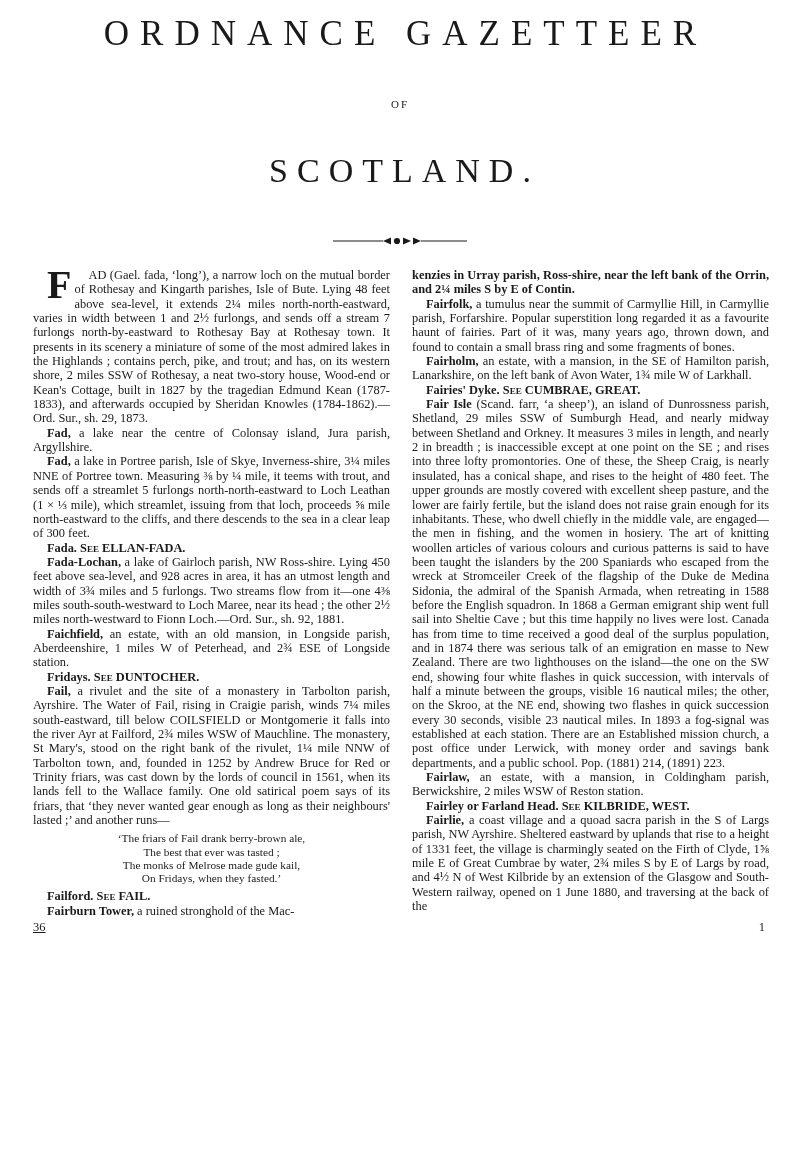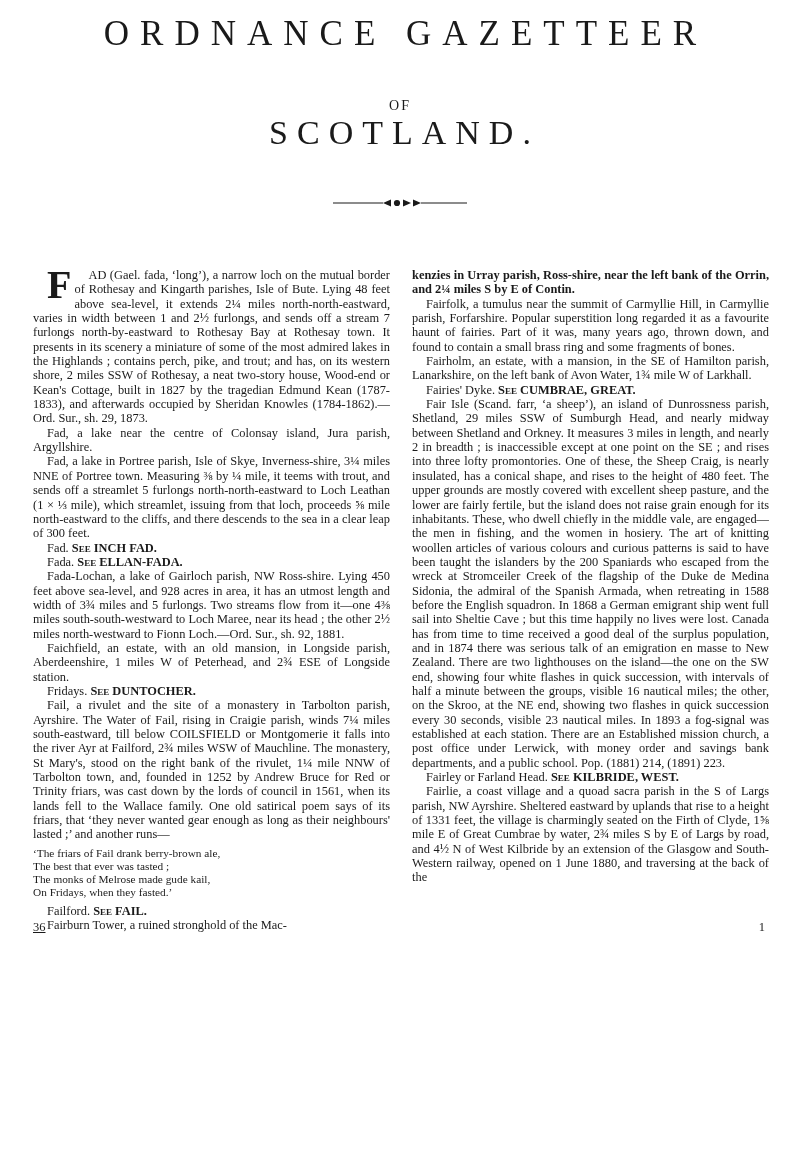--- a/index.html
+++ b/index.html
@@ -30,27 +30,28 @@
   .title-main {
     font-family: "Liberation Serif", serif;
     font-size: 35px;
     letter-spacing: 11px;
     font-weight: 400;
     margin: 0;
     padding-left: 11px;
     white-space: nowrap;
   }
   .title-of {
-    font-size: 14px;
+    font-size: 11px;
     letter-spacing: 2px;
     margin-top: 44px;
   }
   .title-country {
     font-size: 34px;
     letter-spacing: 9px;
+    margin-top: 42px;
     padding-left: 9px;
   }
   .rule-orn {
     margin-top: 44px;
     height: 14px;
     display: flex;
     align-items: center;
     justify-content: center;
   }
   .rule-orn svg { display:block; }
@@ -70,21 +71,21 @@
     line-height: 14.35px;
     text-align: justify;
     text-justify: inter-word;
     hyphens: manual;
   }
   .col p {
     margin: 0;
     text-indent: 14px;
   }
   .col p.noindent { text-indent: 0; font-weight: bold; }
-  .hw { font-weight: normal; }
+  .hw { font-weight: bold; }
   .scbig {
     font-variant: small-caps;
     font-weight: bold;
   }
 
   
   .dropcap-para {
     text-indent: 0;
     position: relative;
   }
@@ -94,21 +95,21 @@
     line-height: 31px;
     font-weight: bold;
     padding-right: 3px;
     margin-top: 1px;
     font-family: "Liberation Serif", serif;
   }
 
   
   .verse {
     margin: 5px 0 4px 0;
-    text-align: left;
+    text-align: center;
     font-size: 11.3px;
     line-height: 13.2px;
     text-indent: 0;
   }
   .verse div { text-indent: 0; }
 
   
   .folio-left {
     position: absolute;
     left: 33px;
@@ -146,21 +147,20 @@
 
   <div class="columns">
 
     <div class="col">
       <p class="dropcap-para"><span class="dropcap">F</span><span>AD (Gael. fada, ‘long’), a narrow loch on the mutual border of Rothesay and Kingarth parishes, Isle of Bute. Lying 48 feet above sea-level, it extends 2¼ miles north-north-eastward, varies in width between 1 and 2½ furlongs, and sends off a stream 7 furlongs north-by-eastward to Rothesay Bay at Rothesay town. It presents in its scenery a miniature of some of the most admired lakes in the Highlands ; contains perch, pike, and trout; and has, on its western shore, 2 miles SSW of Rothesay, a neat two-story house, Wood-end or Kean's Cottage, built in 1827 by the tragedian Edmund Kean (1787-1833), and afterwards occupied by Sheridan Knowles (1784-1862).—Ord. Sur., sh. 29, 1873.</span></p>
 
       <p><span class="hw">Fad,</span><span> a lake near the centre of Colonsay island, Jura parish, Argyllshire.</span></p>
 
       <p><span class="hw">Fad,</span><span> a lake in Portree parish, Isle of Skye, Inverness-shire, 3¼ miles NNE of Portree town. Measuring ⅜ by ¼ mile, it teems with trout, and sends off a streamlet 5 furlongs north-north-eastward to Loch Leathan (1 × ⅓ mile), which streamlet, issuing from that loch, proceeds ⅝ mile north-eastward to the cliffs, and there descends to the sea in a clear leap of 300 feet.</span></p>
 
-      <p><span class="hw">Fad.</span><span class="scbig"> See INCH FAD.</span></p>
 
       <p><span class="hw">Fada.</span><span class="scbig"> See ELLAN-FADA.</span></p>
 
       <p><span class="hw">Fada-Lochan,</span><span> a lake of Gairloch parish, NW Ross-shire. Lying 450 feet above sea-level, and 928 acres in area, it has an utmost length and width of 3¾ miles and 5 furlongs. Two streams flow from it—one 4⅜ miles south-south-westward to Loch Maree, near its head ; the other 2½ miles north-westward to Fionn Loch.—Ord. Sur., sh. 92, 1881.</span></p>
 
       <p><span class="hw">Faichfield,</span><span> an estate, with an old mansion, in Longside parish, Aberdeenshire, 1 miles W of Peterhead, and 2¾ ESE of Longside station.</span></p>
 
       <p><span class="hw">Fridays.</span><span class="scbig"> See DUNTOCHER.</span></p>
 
       <p><span class="hw">Fail,</span><span> a rivulet and the site of a monastery in Tarbolton parish, Ayrshire. The Water of Fail, rising in Craigie parish, winds 7¼ miles south-eastward, till below COILSFIELD or Montgomerie it falls into the river Ayr at Failford, 2¾ miles WSW of Mauchline. The monastery, St Mary's, stood on the right bank of the rivulet, 1¼ mile NNW of Tarbolton town, and, founded in 1252 by Andrew Bruce for Red or Trinity friars, was cast down by the lords of council in 1561, when its lands fell to the Wallace family. One old satirical poem says of its friars, that ‘they never wanted gear enough as long as their neighbours' lasted ;’ and another runs—</span></p>
@@ -182,20 +182,21 @@
       <p class="noindent">kenzies in Urray parish, Ross-shire, near the left bank of the Orrin, and 2¼ miles S by E of Contin.</p>
 
       <p><span class="hw">Fairfolk,</span><span> a tumulus near the summit of Carmyllie Hill, in Carmyllie parish, Forfarshire. Popular superstition long regarded it as a favourite haunt of fairies. Part of it was, many years ago, thrown down, and found to contain a small brass ring and some fragments of bones.</span></p>
 
       <p><span class="hw">Fairholm,</span><span> an estate, with a mansion, in the SE of Hamilton parish, Lanarkshire, on the left bank of Avon Water, 1¾ mile W of Larkhall.</span></p>
 
       <p><span class="hw">Fairies' Dyke.</span><span class="scbig"> See CUMBRAE, GREAT.</span></p>
 
       <p><span class="hw">Fair Isle</span><span> (Scand. farr, ‘a sheep’), an island of Dunrossness parish, Shetland, 29 miles SSW of Sumburgh Head, and nearly midway between Shetland and Orkney. It measures 3 miles in length, and nearly 2 in breadth ; is inaccessible except at one point on the SE ; and rises into three lofty promontories. One of these, the Sheep Craig, is nearly insulated, has a conical shape, and rises to the height of 480 feet. The upper grounds are mostly covered with excellent sheep pasture, and the lower are fairly fertile, but the island does not raise grain enough for its inhabitants. These, who dwell chiefly in the middle vale, are engaged—the men in fishing, and the women in hosiery. The art of knitting woollen articles of various colours and curious patterns is said to have been taught the islanders by the 200 Spaniards who escaped from the wreck at Stromceiler Creek of the flagship of the Duke de Medina Sidonia, the admiral of the Spanish Armada, when retreating in 1588 before the English squadron. In 1868 a German emigrant ship went full sail into Sheltie Cave ; but this time happily no lives were lost. Canada has from time to time received a good deal of the surplus population, and in 1874 there was serious talk of an emigration en masse to New Zealand. There are two lighthouses on the island—the one on the SW end, showing four white flashes in quick succession, with intervals of half a minute between the groups, visible 16 nautical miles; the other, on the Skroo, at the NE end, showing two flashes in quick succession every 30 seconds, visible 23 nautical miles. In 1893 a fog-signal was established at each station. There are an Established mission church, a post office under Lerwick, with money order and savings bank departments, and a public school. Pop. (1881) 214, (1891) 223.</span></p>
 
+      <p><span class="hw">Fairlaw,</span><span> an estate, with a mansion, in Coldingham parish, Berwickshire, 2 miles WSW of Reston station.</span></p>
 
       <p><span class="hw">Fairley or Farland Head.</span><span class="scbig"> See KILBRIDE, WEST.</span></p>
 
       <p><span class="hw">Fairlie,</span><span> a coast village and a quoad sacra parish in the S of Largs parish, NW Ayrshire. Sheltered eastward by uplands that rise to a height of 1331 feet, the village is charmingly seated on the Firth of Clyde, 1⅝ mile E of Great Cumbrae by water, 2¾ miles S by E of Largs by road, and 4½ N of West Kilbride by an extension of the Glasgow and South-Western railway, opened on 1 June 1880, and traversing at the back of the</span></p>
     </div>
 
   </div>
 
   <div class="folio-left">36</div>
   <div class="folio-right">1</div>

